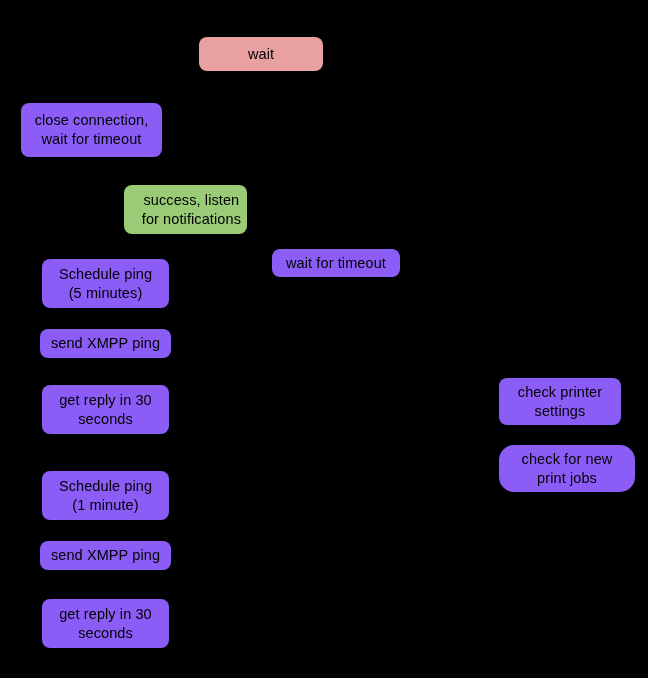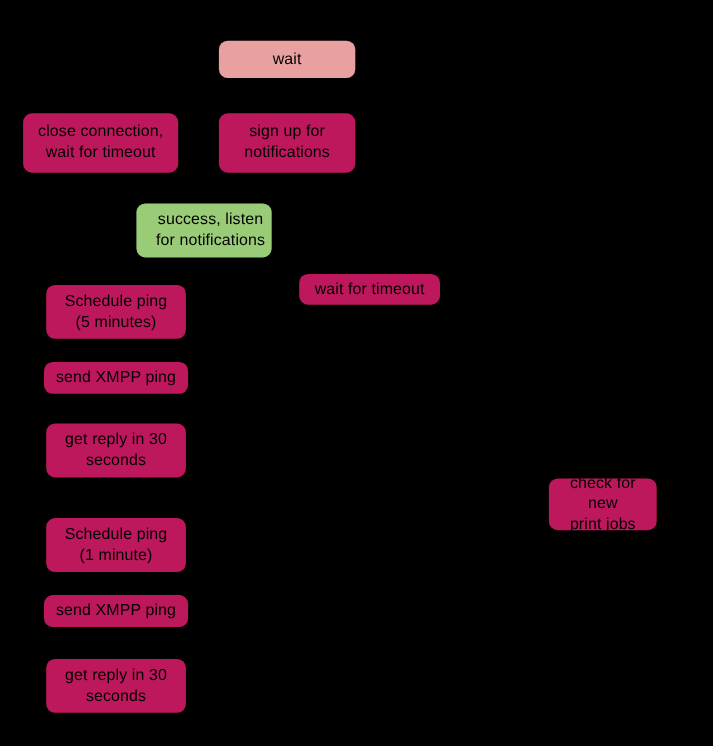--- a/index.html
+++ b/index.html
@@ -24,41 +24,41 @@
     text-align: center;
     border-radius: 8px;
     color: #000000;
     font-size: 14.5px;
     line-height: 1.28;
     letter-spacing: 0.1px;
     padding: 2px 6px;
     white-space: pre-line;
     box-shadow: 0 1px 1px rgba(0,0,0,0.35);
   }
-  .fill-blue   { background: #be185d; justify-content: center; }
+  .fill-blue   { background: #8b5cf6; justify-content: center; }
   .fill-pink   { background: #e8a0a0; }
   .fill-green  { background: #9acc78; justify-content: flex-end; }
 </style>
 </head>
 <body>
 
 <div id="canvas" style="background: rgb(0, 0, 0);">
     <div class="node fill-pink" style="left: 199px; top: 37px; width: 124px; height: 34px;"><span>wait</span></div>
     <div class="node fill-blue" style="left: 21px; top: 103px; width: 141px; height: 54px;"><span>close connection,
 wait for timeout</span></div>
-    <div class="node fill-blue" style="left: 199px; top: 103px; width: 124px; height: 54px;"><span>sign up for
-notifications</span></div>
     <div class="node fill-green" style="left: 124px; top: 185px; width: 123px; height: 49px;"><span>success, listen
 for notifications</span></div>
     <div class="node fill-blue" style="left: 272px; top: 249px; width: 128px; height: 28px;"><span>wait for timeout</span></div>
     <div class="node fill-blue" style="left: 42px; top: 259px; width: 127px; height: 49px;"><span>Schedule ping
 (5 minutes)</span></div>
     <div class="node fill-blue" style="left: 40px; top: 329px; width: 131px; height: 29px;"><span>send XMPP ping</span></div>
     <div class="node fill-blue" style="left: 42px; top: 385px; width: 127px; height: 49px;"><span>get reply in 30
 seconds</span></div>
     <div class="node fill-blue" style="left: 42px; top: 471px; width: 127px; height: 49px;"><span>Schedule ping
 (1 minute)</span></div>
     <div class="node fill-blue" style="left: 40px; top: 541px; width: 131px; height: 29px;"><span>send XMPP ping</span></div>
     <div class="node fill-blue" style="left: 42px; top: 599px; width: 127px; height: 49px;"><span>get reply in 30
 seconds</span></div>
-    <div class="node fill-blue" style="left: 499px; top: 435px; width: 98px; height: 47px;"><span>check for new
+    <div class="node fill-blue" style="left: 499px; top: 378px; width: 122px; height: 47px;"><span>check printer
+settings</span></div>
+    <div class="node fill-blue" style="left: 499px; top: 445px; width: 136px; height: 47px; border-radius: 15px;"><span>check for new
 print jobs</span></div>
   </div>
 
 </body></html>

